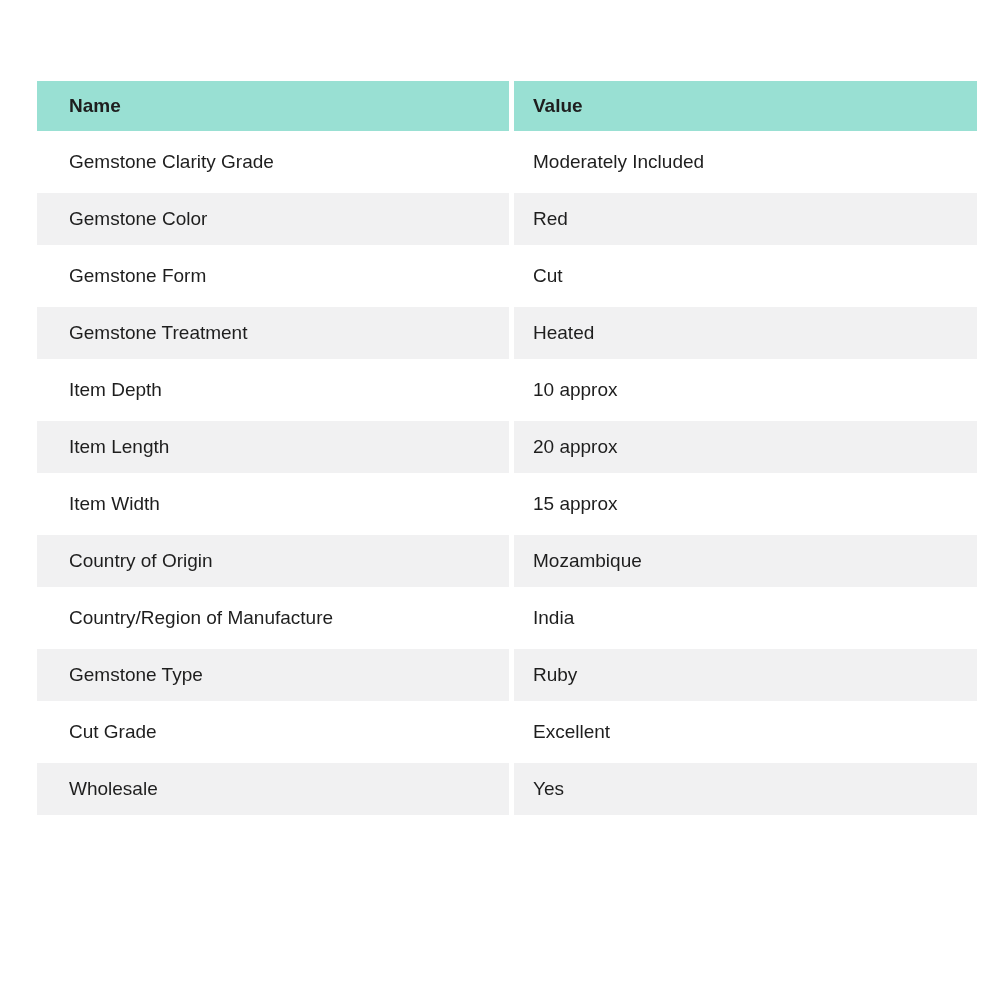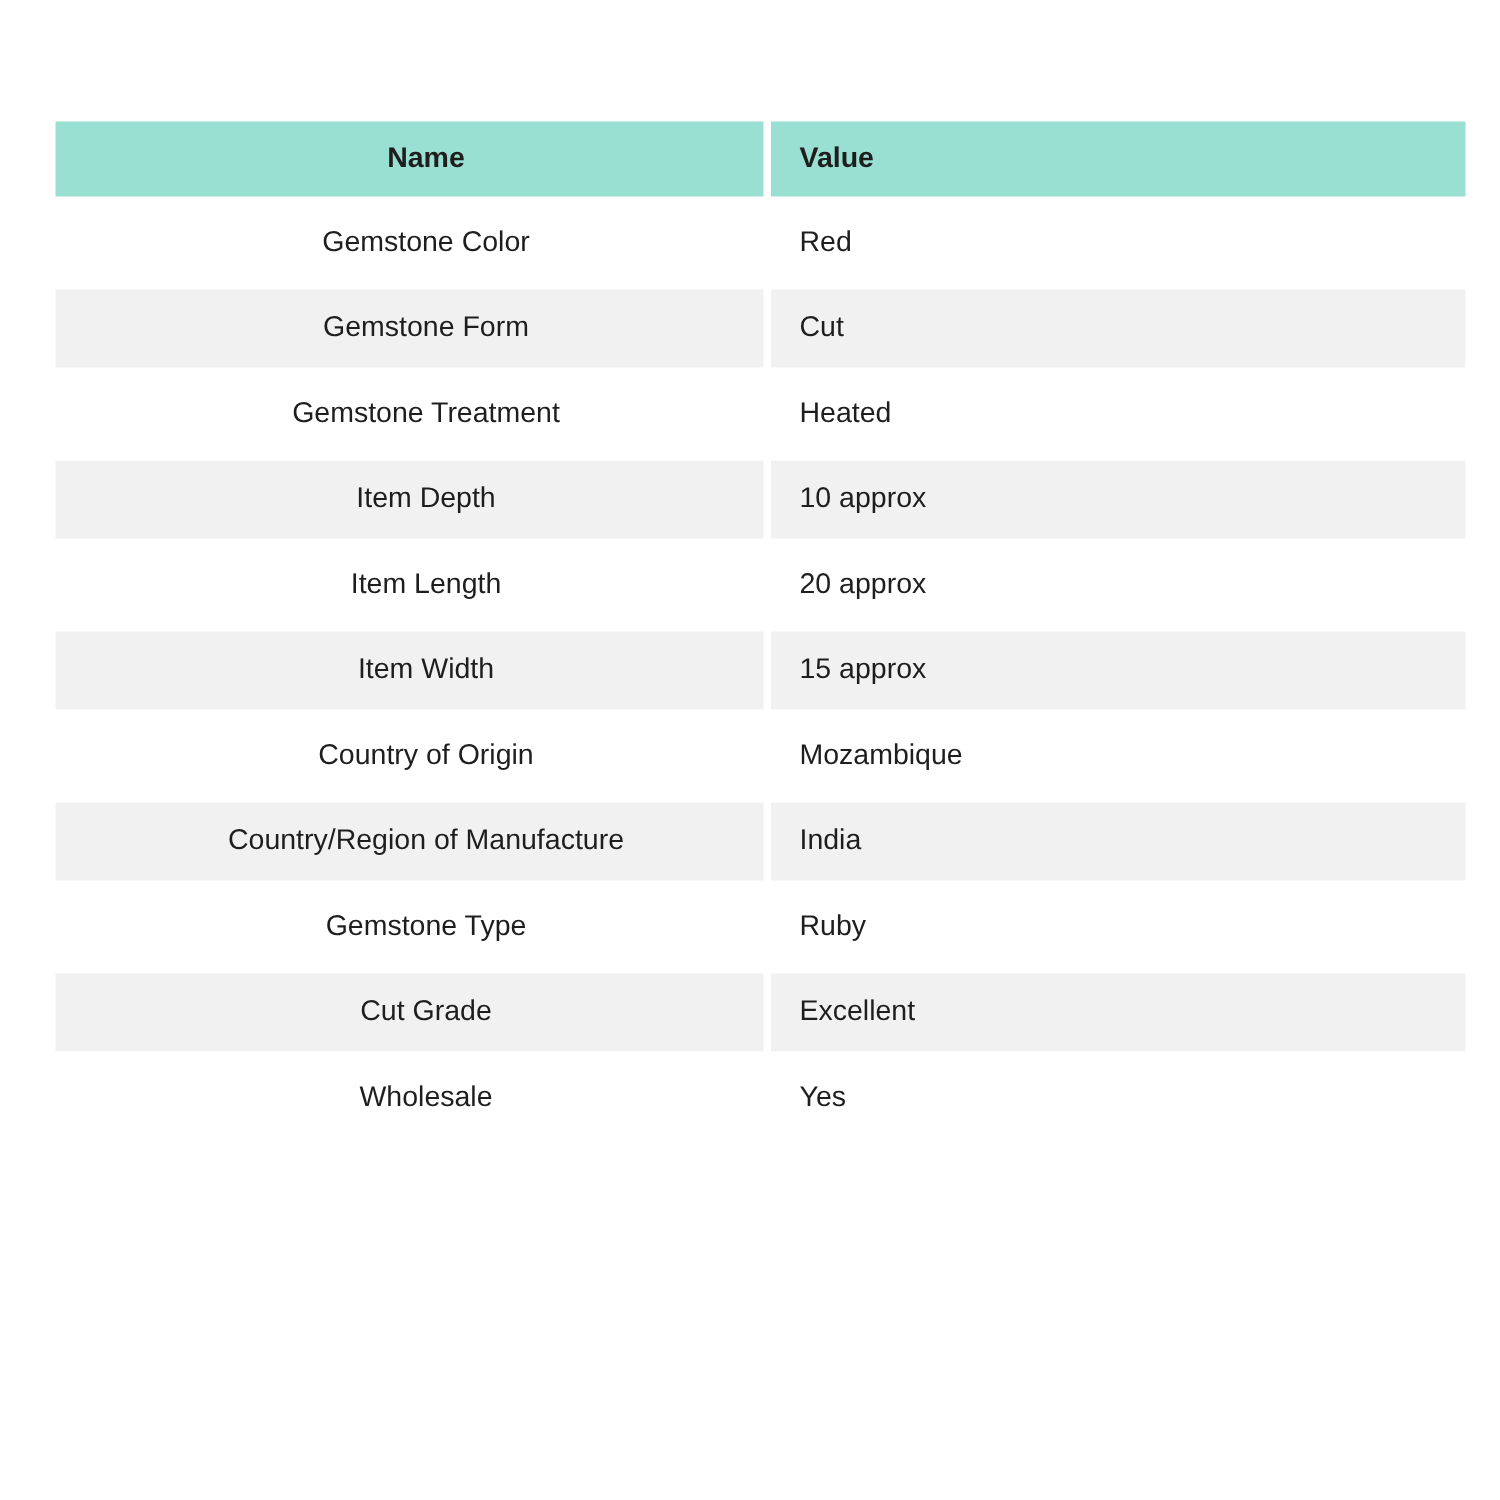--- a/index.html
+++ b/index.html
@@ -41,39 +41,43 @@
   .specs-table th {
     height: 50px;
     font-weight: 600;
     background: var(--header-bg);
   }
   .specs-table td {
     height: 52px;
     font-weight: 400;
     background: var(--row-bg);
   }
-  .specs-table th.cell-name,  .specs-table td.cell-name  { padding: 0 10px 0 32px; text-align: center; }
+  .specs-table th.cell-name,  .specs-table td.cell-name  { padding: 0 10px 0 32px; }
   .specs-table th.cell-value, .specs-table td.cell-value { padding: 0 10px 0 19px; }
   .specs-table tbody tr:nth-child(even) td { background: var(--stripe-bg); }
 </style>
 </head>
 <body>
 
 <table class="specs-table">
   <colgroup>
     <col class="col-name">
     <col class="col-value">
   </colgroup>
   <thead>
     <tr>
       <th class="cell-name">Name</th>
       <th class="cell-value">Value</th>
     </tr>
   </thead>
   <tbody>
+    <tr>
+      <td class="cell-name">Gemstone Clarity Grade</td>
+      <td class="cell-value">Moderately Included</td>
+    </tr>
     <tr>
       <td class="cell-name">Gemstone Color</td>
       <td class="cell-value">Red</td>
     </tr>
     <tr>
       <td class="cell-name">Gemstone Form</td>
       <td class="cell-value">Cut</td>
     </tr>
     <tr>
       <td class="cell-name">Gemstone Treatment</td>

